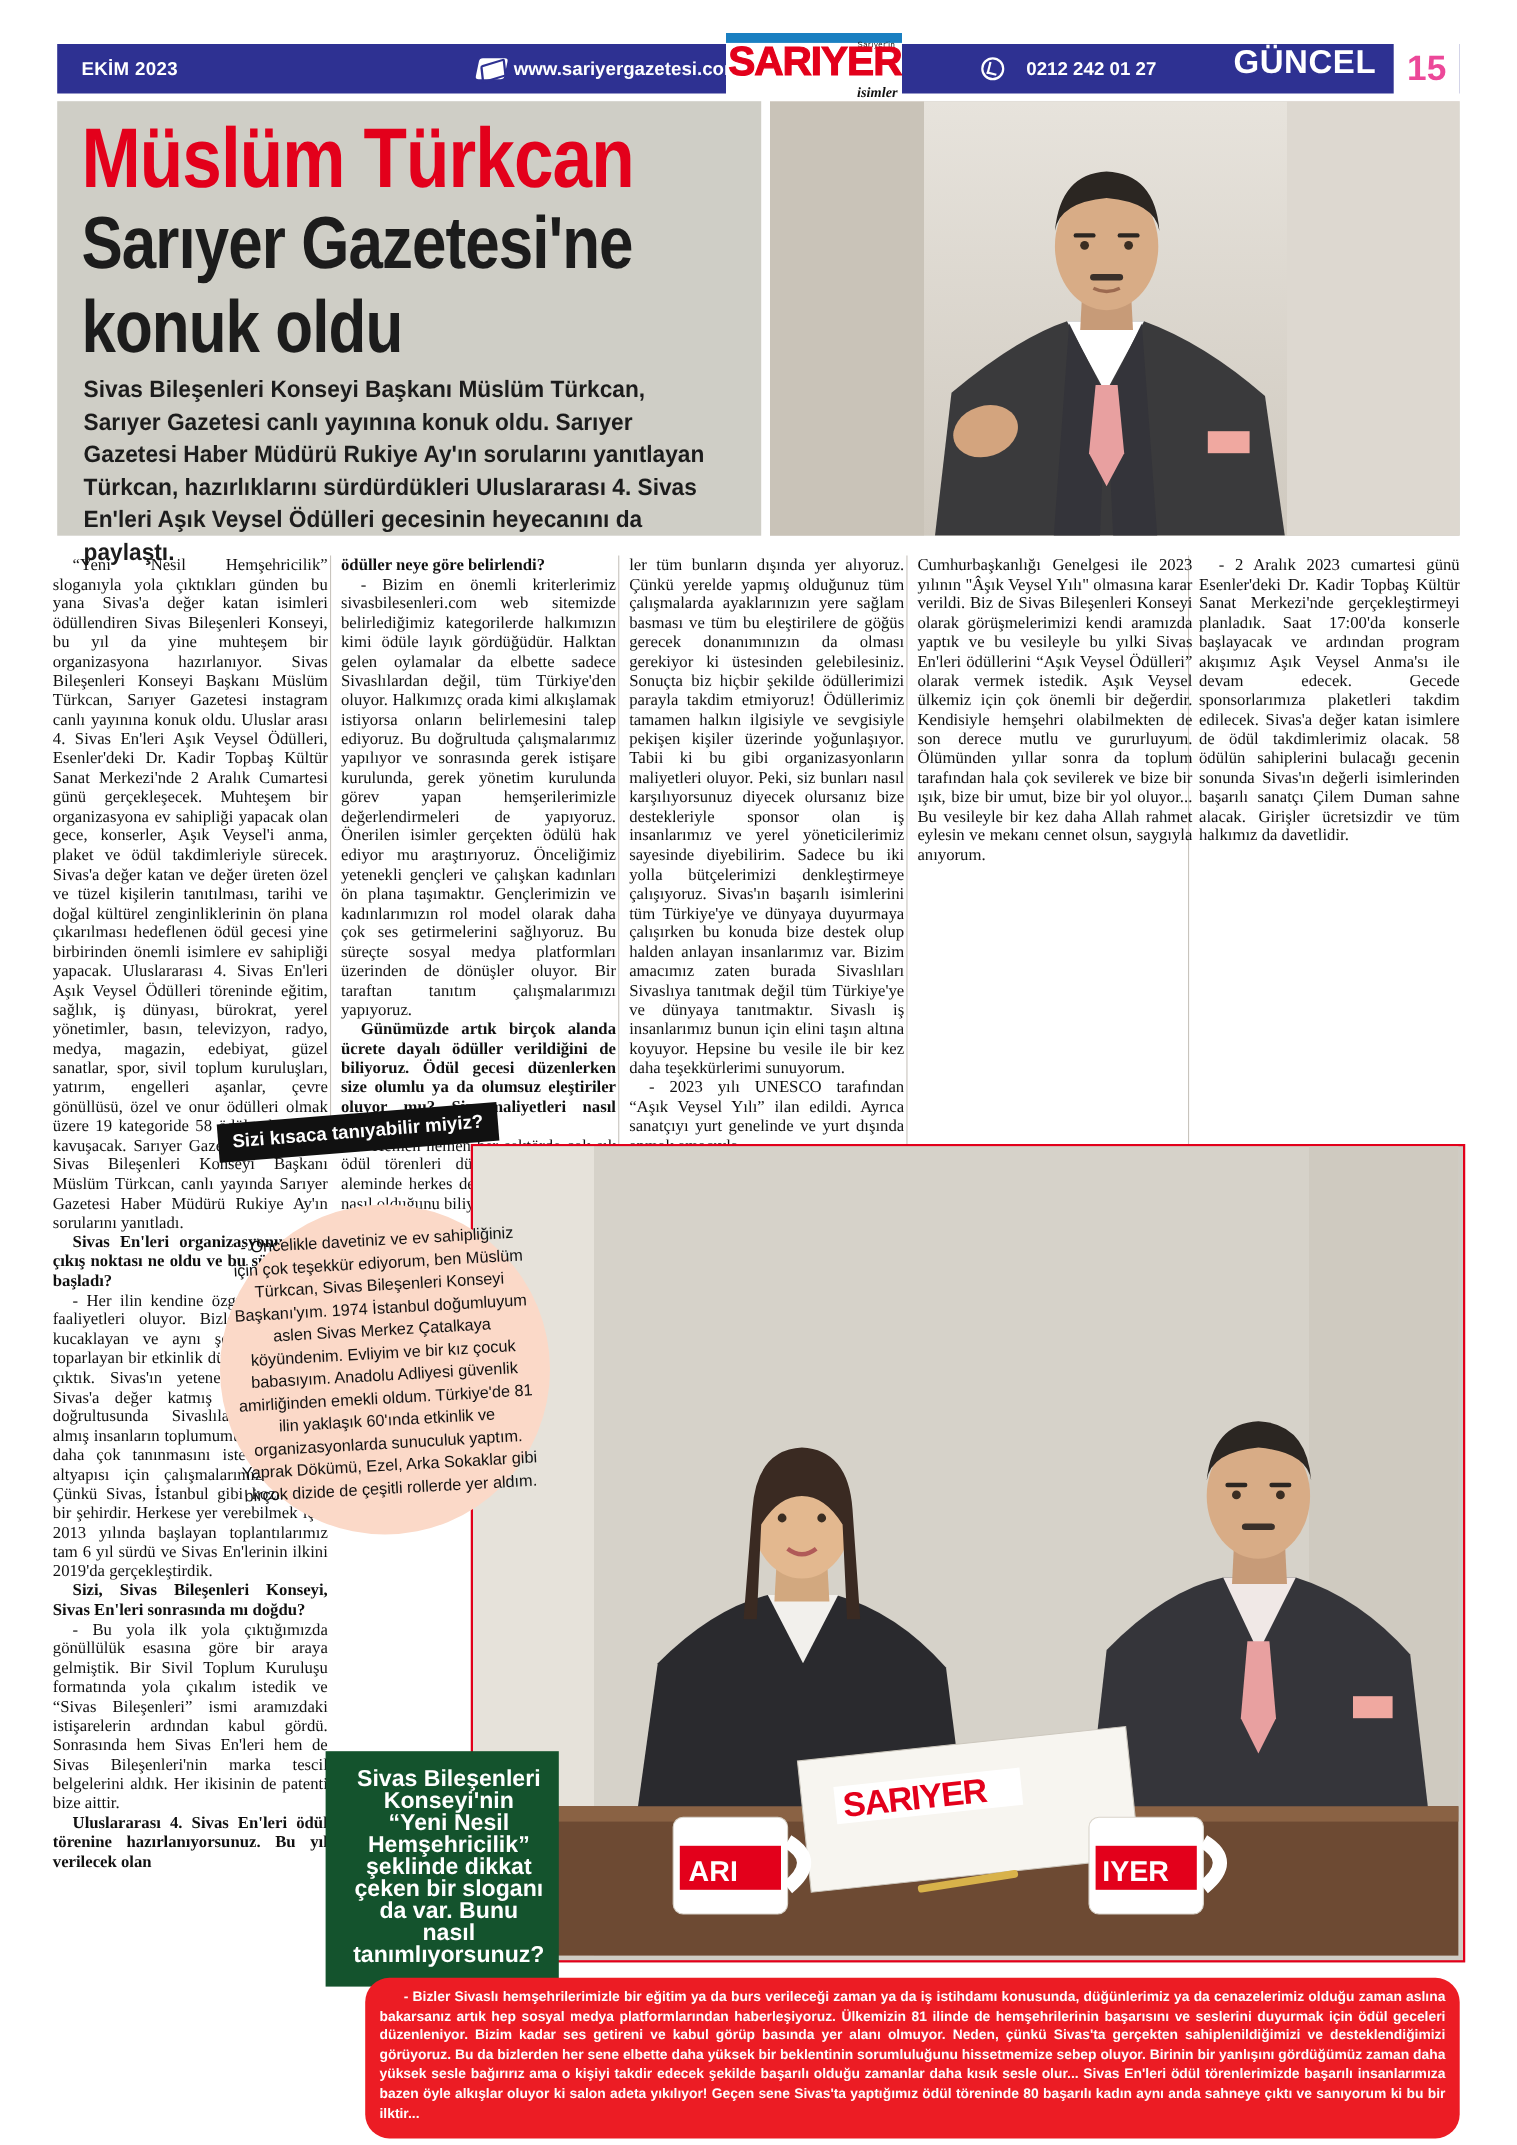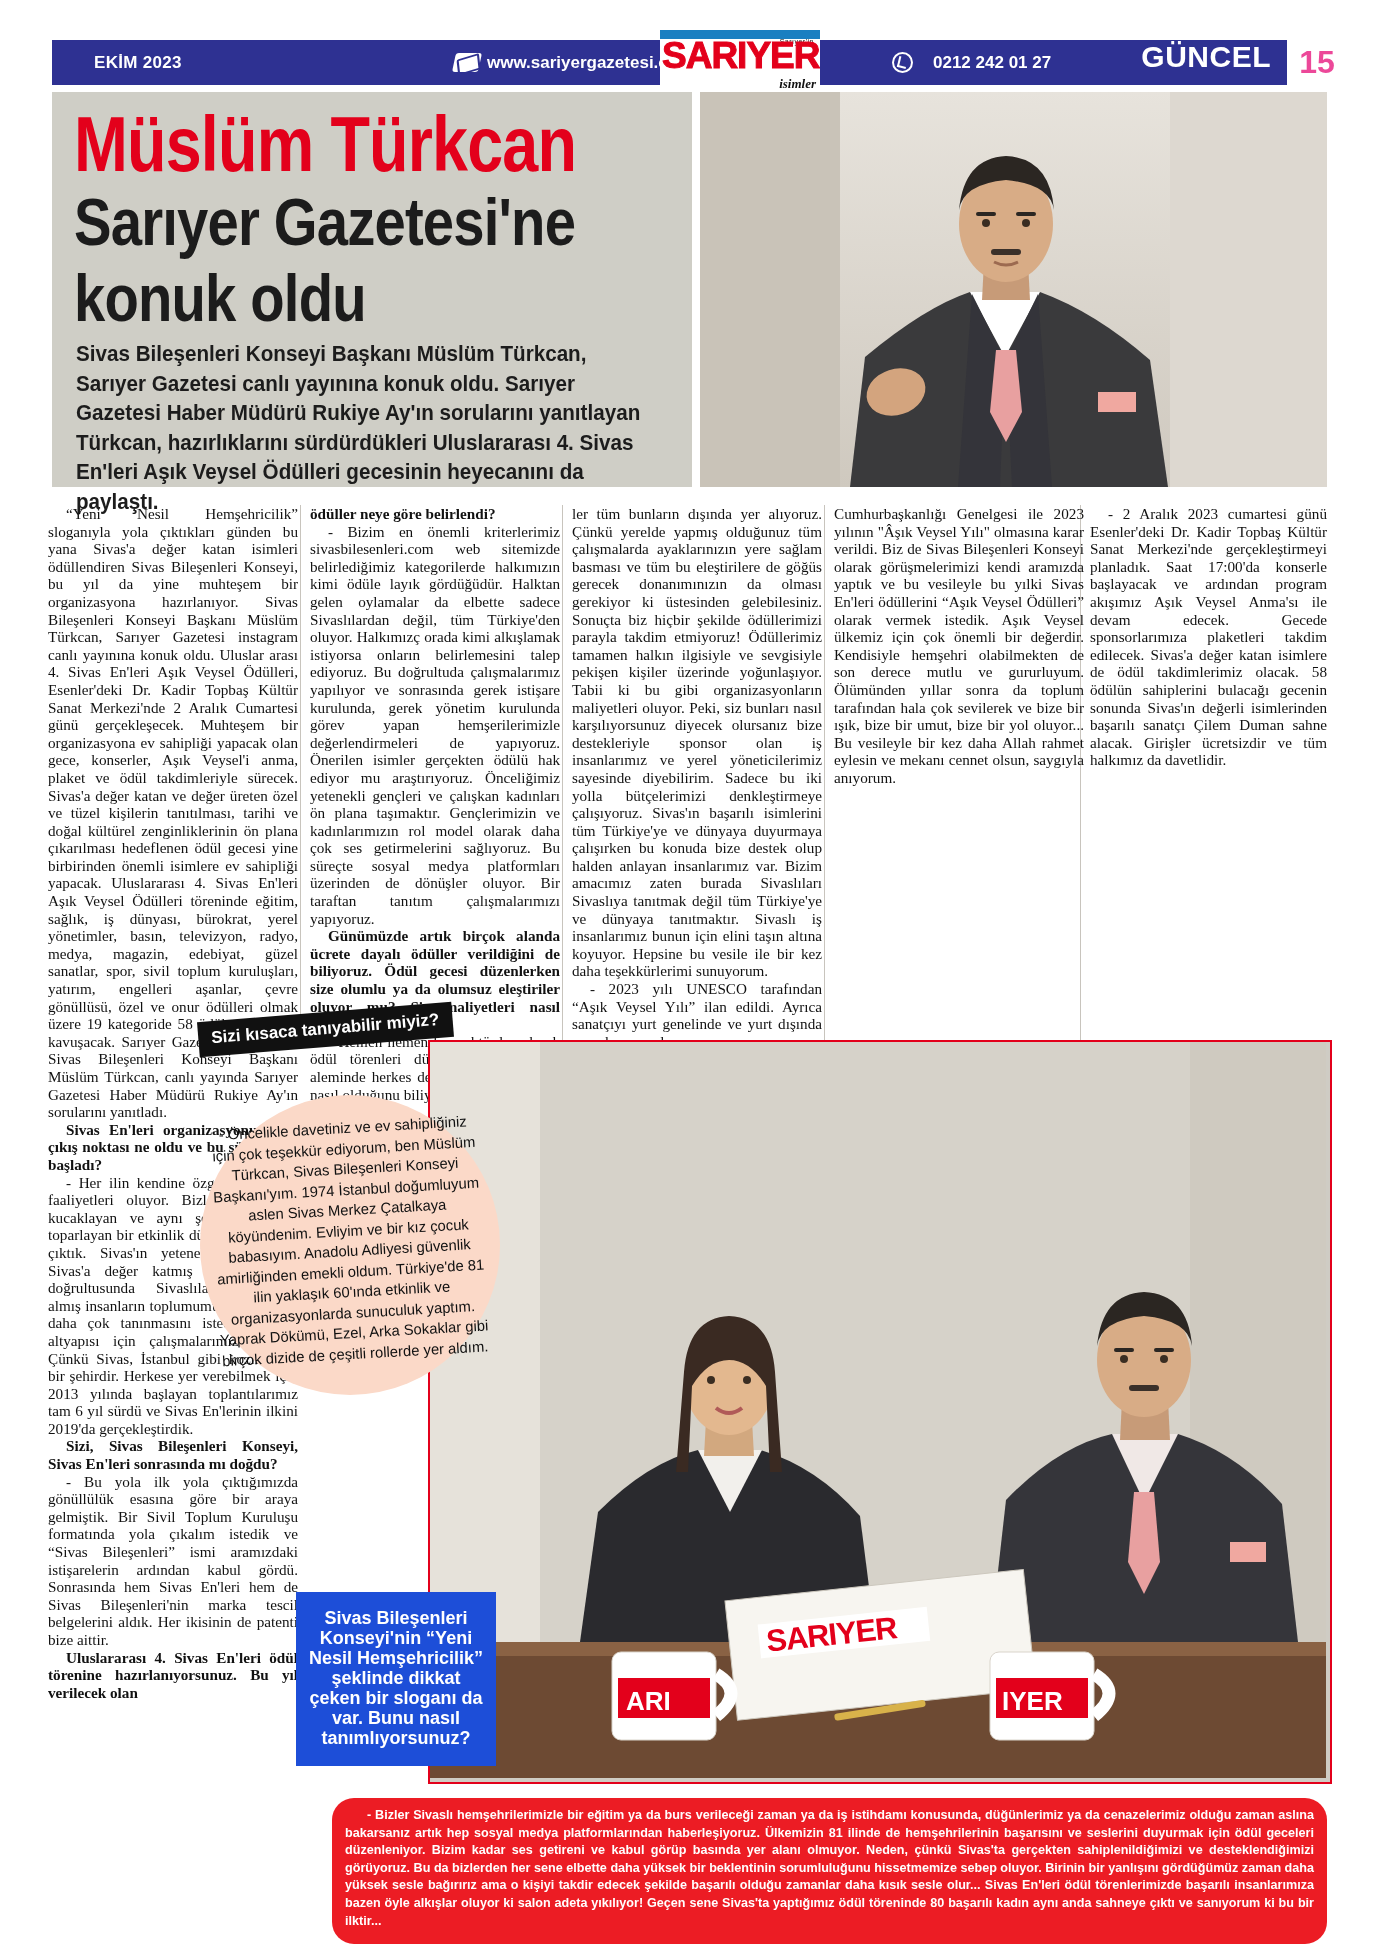--- a/index.html
+++ b/index.html
@@ -6,21 +6,21 @@
   html,body{margin:0;padding:0;background:#ffffff;}
   body{
     width:1379px;height:1950px;position:relative;overflow:hidden;
     font-family:"Liberation Serif", serif;color:#111;
   }
   .page{position:absolute;inset:0;background:#fff;}
 
   
   .masthead{
     position:absolute;left:52px;top:40px;width:1275px;height:45px;
-    background:#2e3192;display:flex;align-items:center;padding-left:20px;
+    background:#2e3192;display:flex;align-items:center;
   }
   .mh-date{
     color:#fff;font-family:"Liberation Sans",sans-serif;font-weight:700;
     font-size:17px;letter-spacing:.3px;margin-left:22px;width:360px;
   }
   .mh-web{display:flex;align-items:center;gap:7px;}
   .mh-web-ico{
     width:26px;height:19px;background:#fff;border-radius:3px;
     transform:skewX(-12deg);position:relative;display:inline-block;
   }
@@ -136,23 +136,23 @@
     text-align:center;color:#111;transform:rotate(-3.2deg);
   }
   .black-tag{
     position:absolute;left:198px;top:1012px;background:#111;color:#fff;
     font-family:"Liberation Sans",sans-serif;font-weight:700;font-size:17px;
     padding:7px 13px 8px 13px;transform:rotate(-4.6deg);white-space:nowrap;
   }
 
   
   .black-box{
-    position:absolute;left:296px;top:1592px;width:176px;background:#1d4ed8;color:#fff;
-    font-family:"Liberation Sans",sans-serif;font-weight:700;font-size:18px;
-    line-height:20px;text-align:center;padding:16px 12px 18px 12px;
+    position:absolute;left:296px;top:1592px;width:176px;background:#14532d;color:#fff;
+    font-family:"Liberation Sans",sans-serif;font-weight:700;font-size:21px;
+    line-height:20px;text-align:center;padding:16px 12px 18px 24px;
   }
 
   
   .red-box{
     position:absolute;left:332px;top:1798px;width:995px;background:#ec1c24;
     color:#fff;font-family:"Liberation Sans",sans-serif;font-weight:700;
     font-size:12.6px;line-height:17.6px;text-align:justify;padding:9px 13px 14px 13px;
     box-sizing:border-box;
     border-radius:22px;
   }

